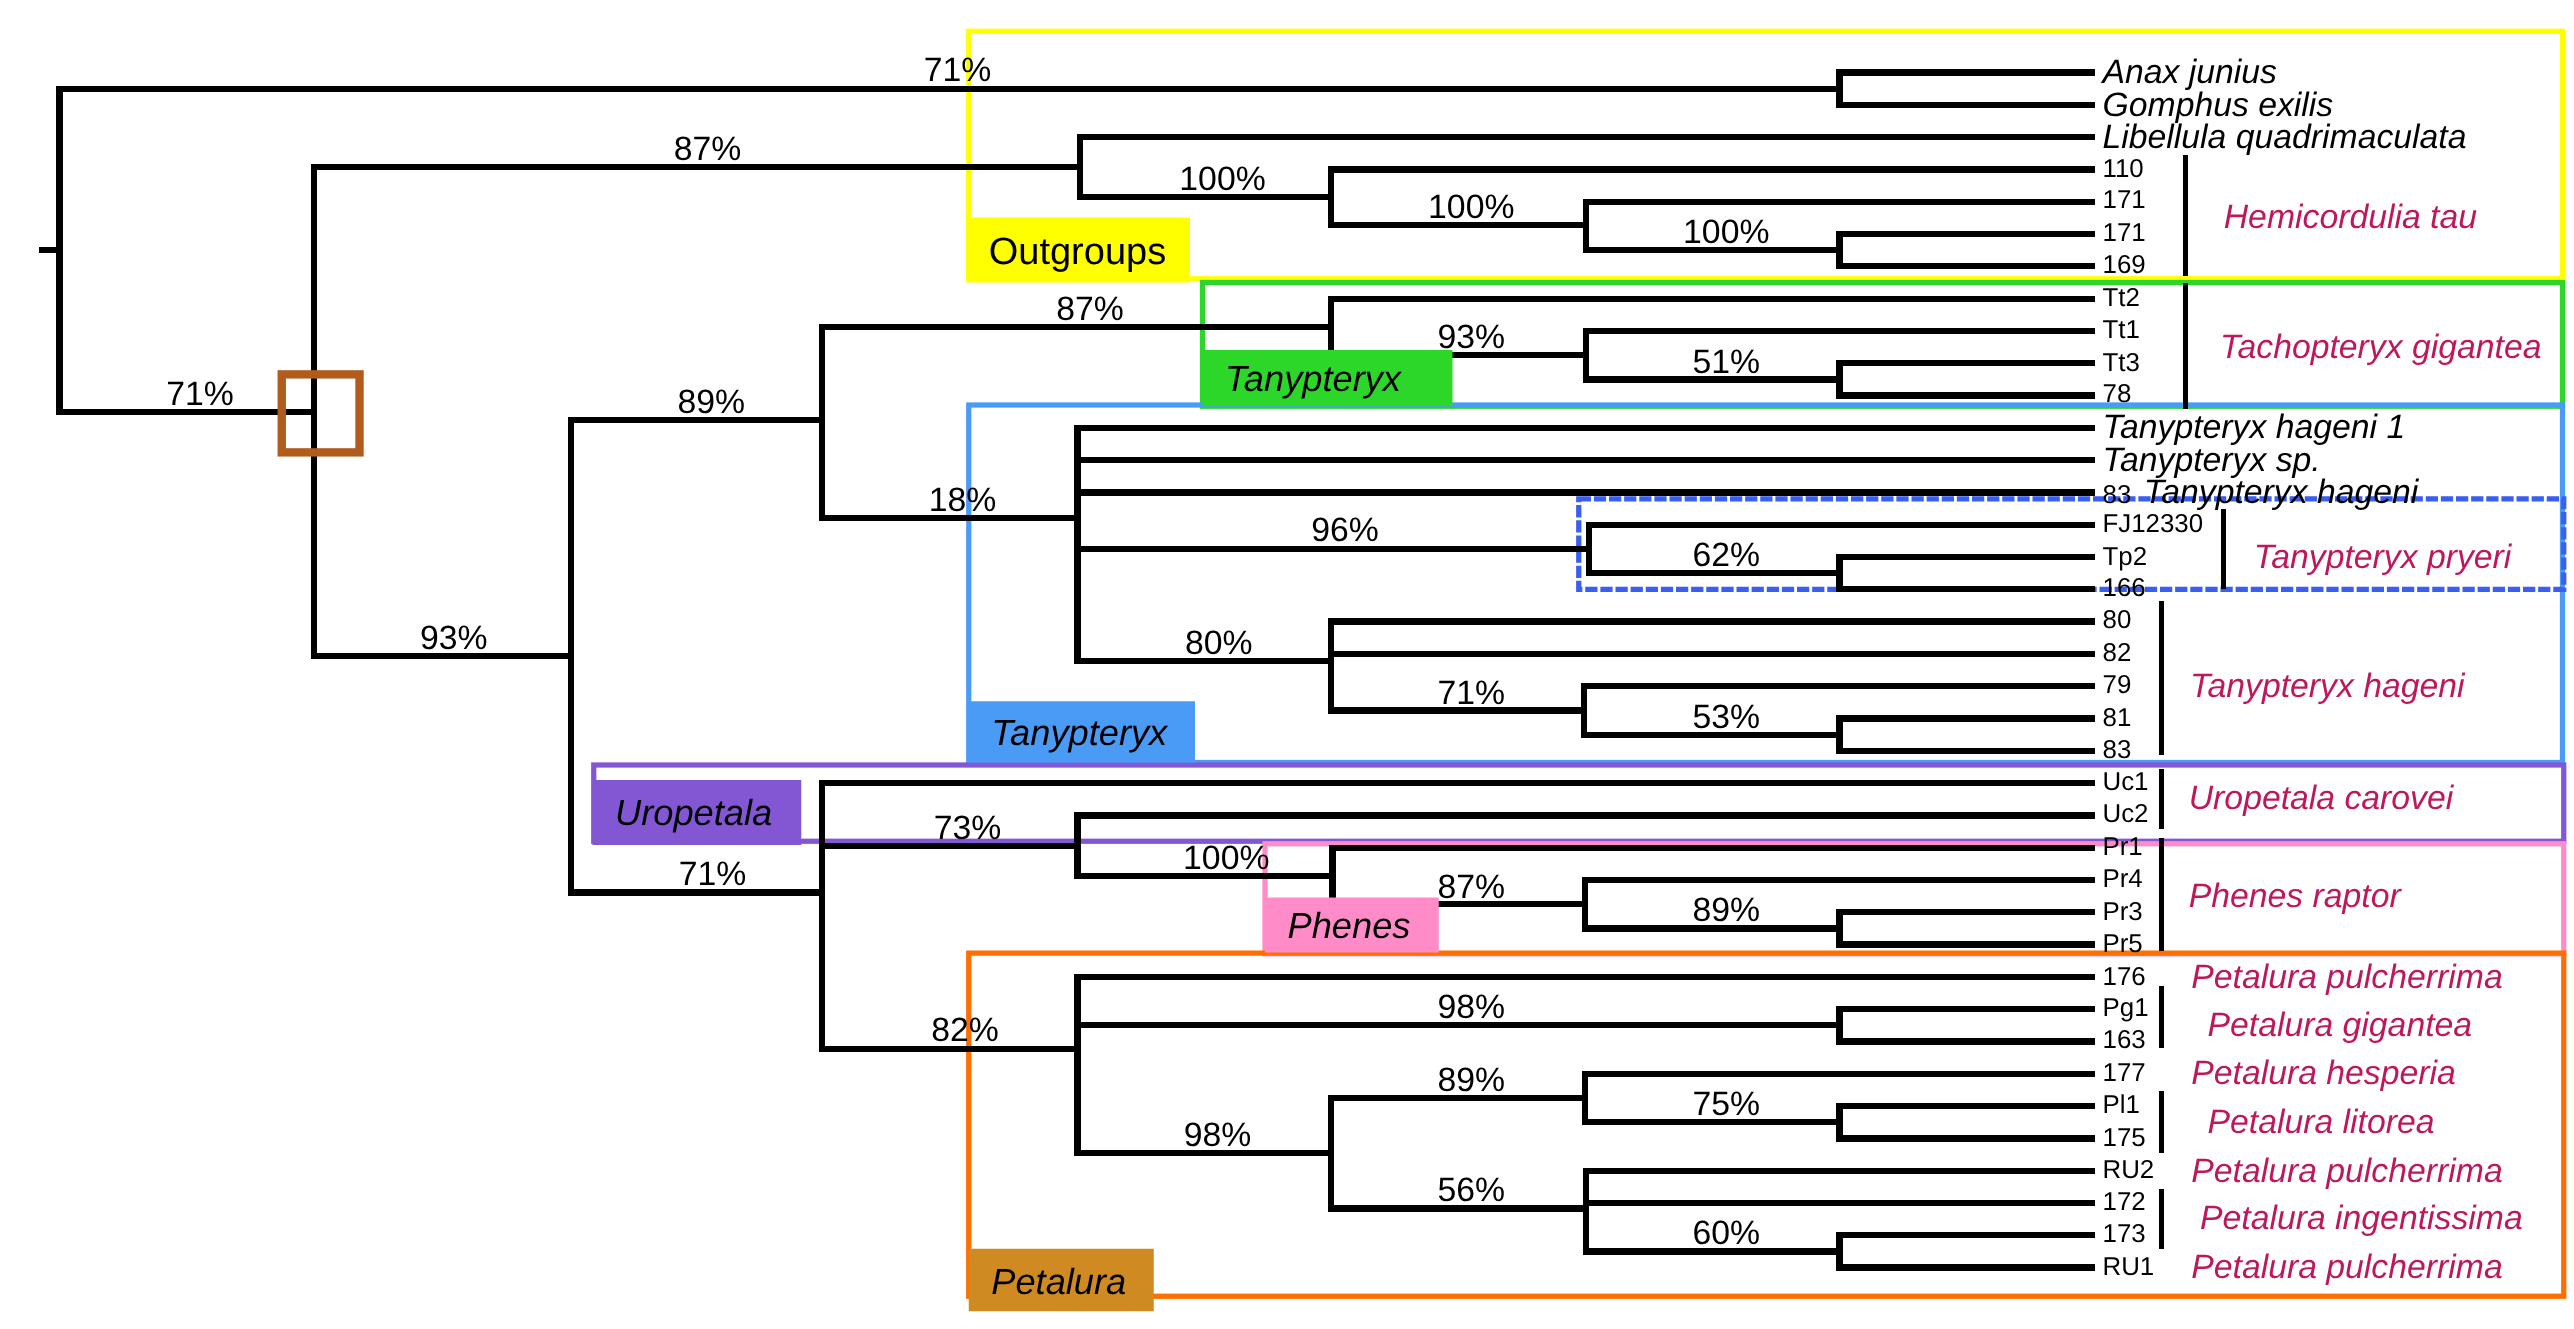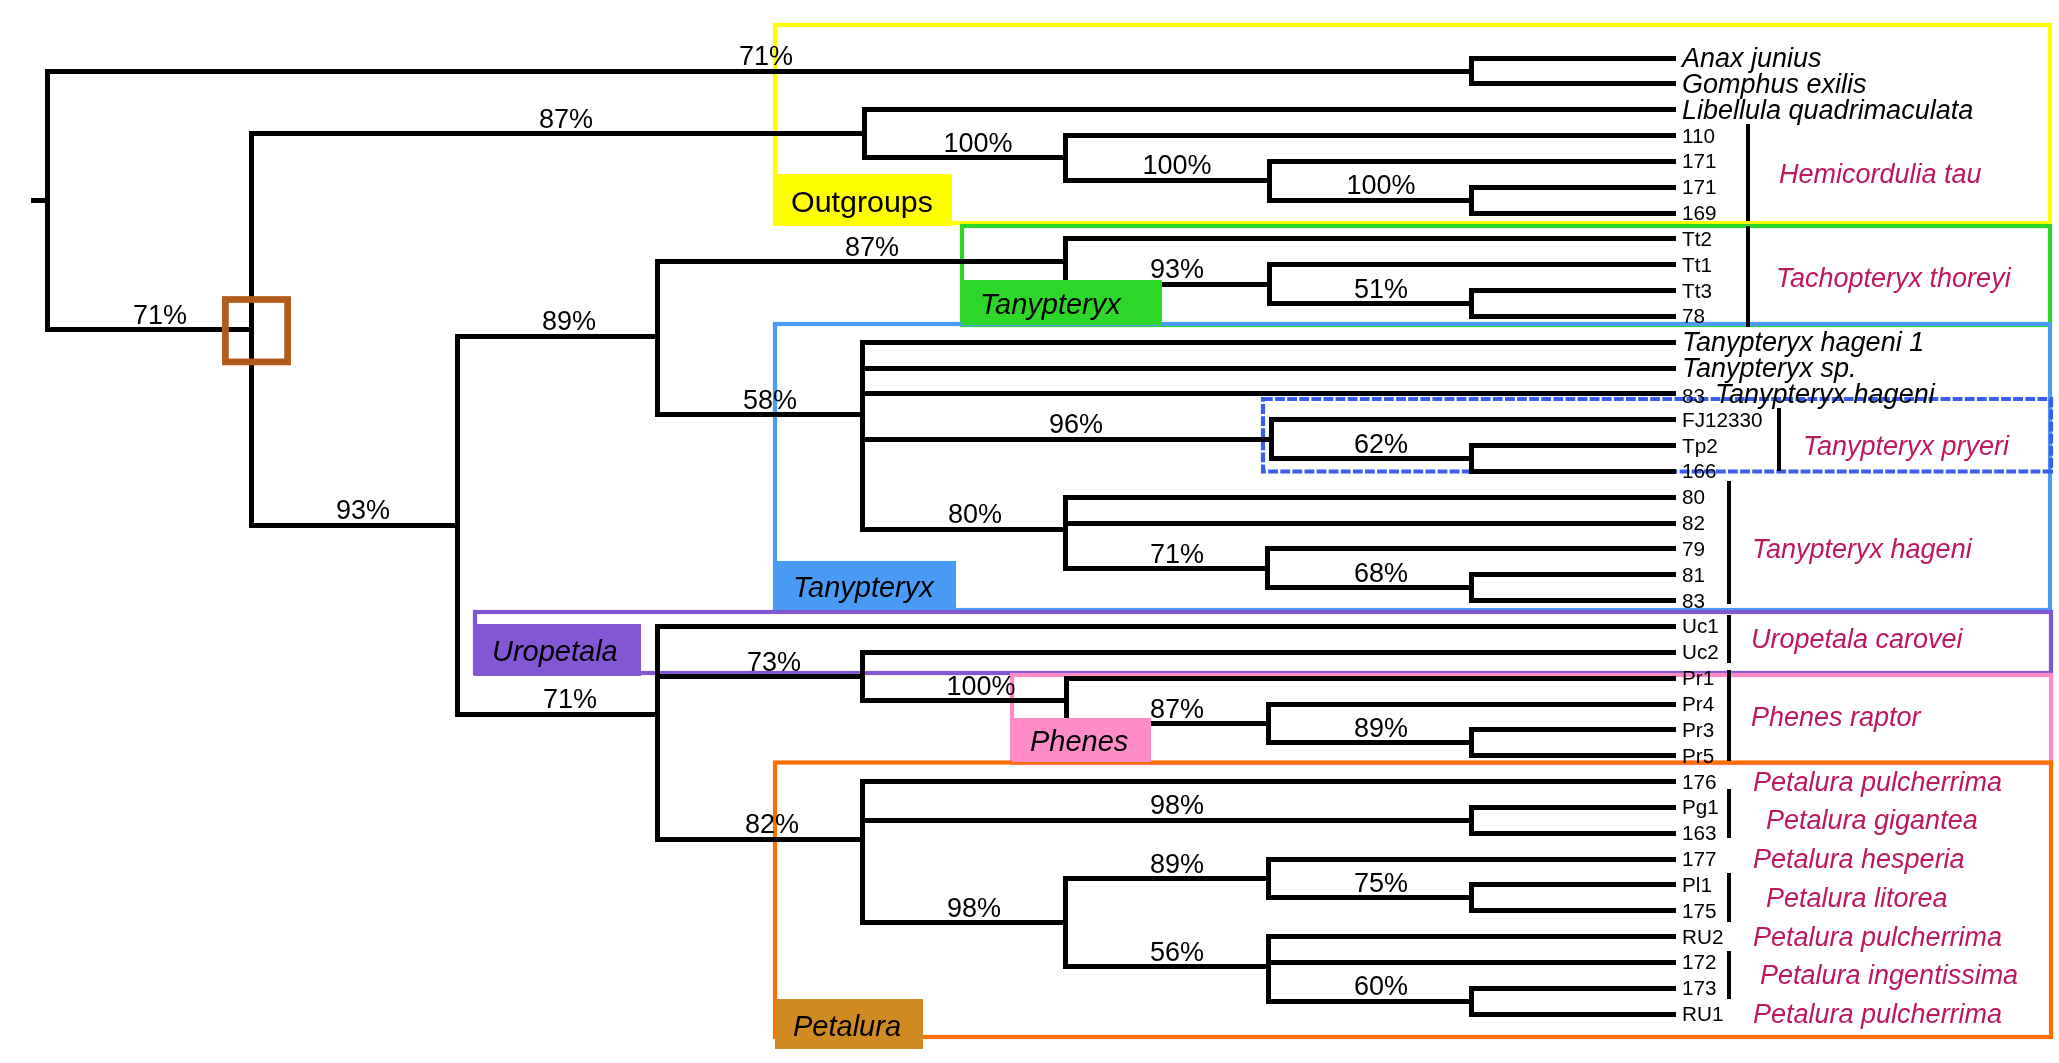--- a/index.html
+++ b/index.html
@@ -174,21 +174,21 @@
       <div class="tiplbl" style="left: 1682px; top: 807.3px;">Pg1</div>
       <div class="tiplbl" style="left: 1682px; top: 833.1px;">163</div>
       <div class="tiplbl" style="left: 1682px; top: 859px;">177</div>
       <div class="tiplbl" style="left: 1682px; top: 884.8px;">Pl1</div>
       <div class="tiplbl" style="left: 1682px; top: 910.7px;">175</div>
       <div class="tiplbl" style="left: 1682px; top: 936.5px;">RU2</div>
       <div class="tiplbl" style="left: 1682px; top: 962.3px;">172</div>
       <div class="tiplbl" style="left: 1682px; top: 988.2px;">173</div>
       <div class="tiplbl" style="left: 1682px; top: 1014px;">RU1</div>
       <div class="spname" style="left: 1779px; top: 174.25px;">Hemicordulia tau</div>
-      <div class="spname" style="left: 1776px; top: 277.65px;">Tachopteryx thoreyi</div>
+      <div class="spname" style="left: 1776px; top: 277.65px;">Tachopteryx gigantea</div>
       <div class="spname" style="left: 1803px; top: 445.55px;">Tanypteryx pryeri</div>
       <div class="spname" style="left: 1752px; top: 548.9px;">Tanypteryx hageni</div>
       <div class="spname" style="left: 1751px; top: 639.35px;">Uropetala carovei</div>
       <div class="spname" style="left: 1751px; top: 716.85px;">Phenes raptor</div>
       <div class="spname" style="left: 1753px; top: 781.5px;">Petalura pulcherrima</div>
       <div class="spname" style="left: 1766px; top: 820.2px;">Petalura gigantea</div>
       <div class="spname" style="left: 1753px; top: 859px;">Petalura hesperia</div>
       <div class="spname" style="left: 1766px; top: 897.75px;">Petalura litorea</div>
       <div class="spname" style="left: 1753px; top: 936.5px;">Petalura pulcherrima</div>
       <div class="spname" style="left: 1760px; top: 975.25px;">Petalura ingentissima</div>
@@ -196,26 +196,26 @@
       <div class="boot" style="left: 766px; top: 70.2px;">71%</div>
       <div class="boot" style="left: 566px; top: 132.9px;">87%</div>
       <div class="boot" style="left: 978px; top: 157px;">100%</div>
       <div class="boot" style="left: 1177px; top: 179.4px;">100%</div>
       <div class="boot" style="left: 1381px; top: 199.3px;">100%</div>
       <div class="boot" style="left: 872px; top: 260.7px;">87%</div>
       <div class="boot" style="left: 1177px; top: 283.3px;">93%</div>
       <div class="boot" style="left: 1381px; top: 302.7px;">51%</div>
       <div class="boot" style="left: 160px; top: 328.7px;">71%</div>
       <div class="boot" style="left: 569px; top: 335.2px;">89%</div>
-      <div class="boot" style="left: 770px; top: 413.6px;">58%</div>
+      <div class="boot" style="left: 770px; top: 413.6px;">18%</div>
       <div class="boot" style="left: 1076px; top: 438.3px;">96%</div>
       <div class="boot" style="left: 1381px; top: 457.7px;">62%</div>
       <div class="boot" style="left: 975px; top: 528.2px;">80%</div>
       <div class="boot" style="left: 1177px; top: 567.5px;">71%</div>
-      <div class="boot" style="left: 1381px; top: 586.9px;">68%</div>
+      <div class="boot" style="left: 1381px; top: 586.9px;">53%</div>
       <div class="boot" style="left: 363px; top: 524.2px;">93%</div>
       <div class="boot" style="left: 774px; top: 675.7px;">73%</div>
       <div class="boot" style="left: 981px; top: 700px;">100%</div>
       <div class="boot" style="left: 1177px; top: 722.6px;">87%</div>
       <div class="boot" style="left: 1381px; top: 741.9px;">89%</div>
       <div class="boot" style="left: 570px; top: 713.2px;">71%</div>
       <div class="boot" style="left: 772px; top: 838.2px;">82%</div>
       <div class="boot" style="left: 1177px; top: 819.4px;">98%</div>
       <div class="boot" style="left: 1177px; top: 877.6px;">89%</div>
       <div class="boot" style="left: 1381px; top: 897px;">75%</div>

